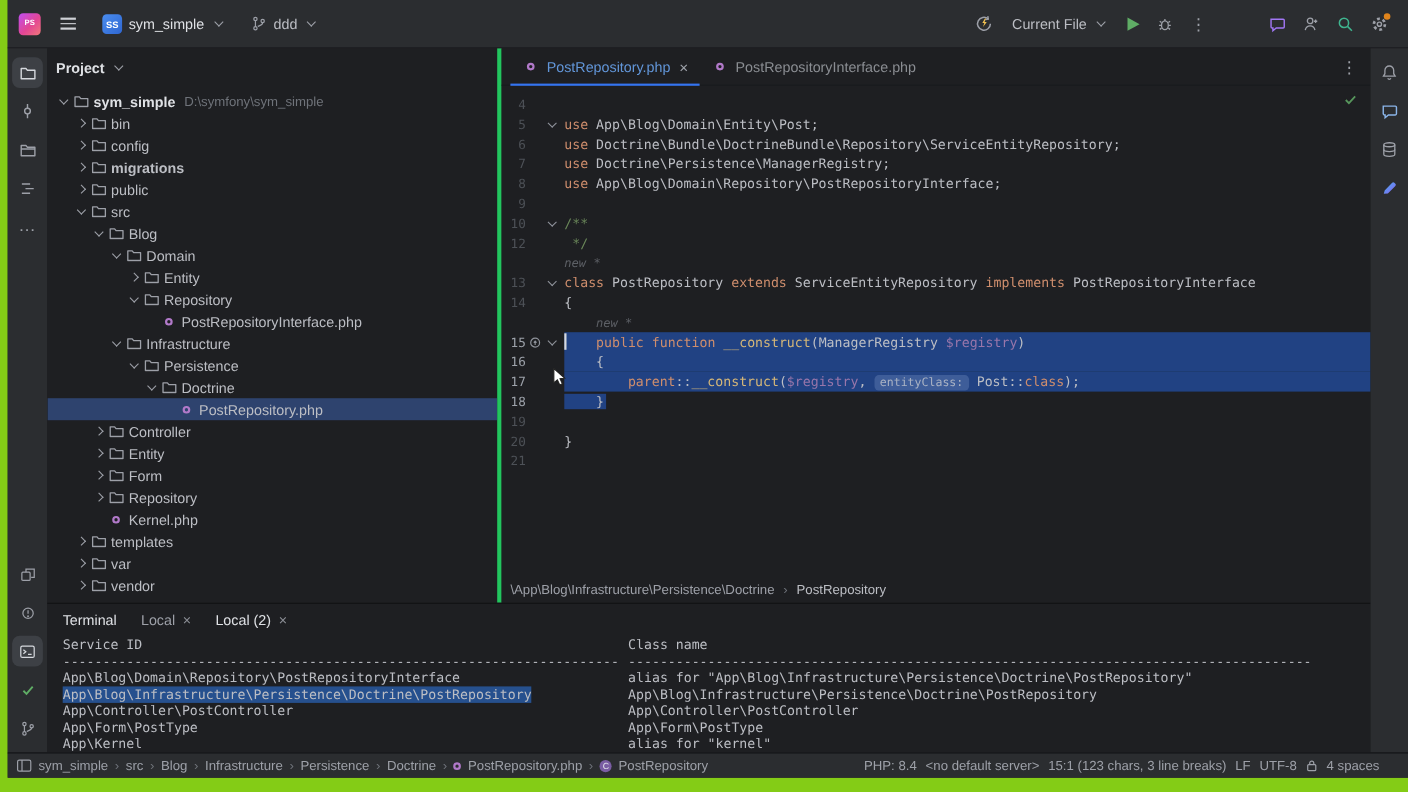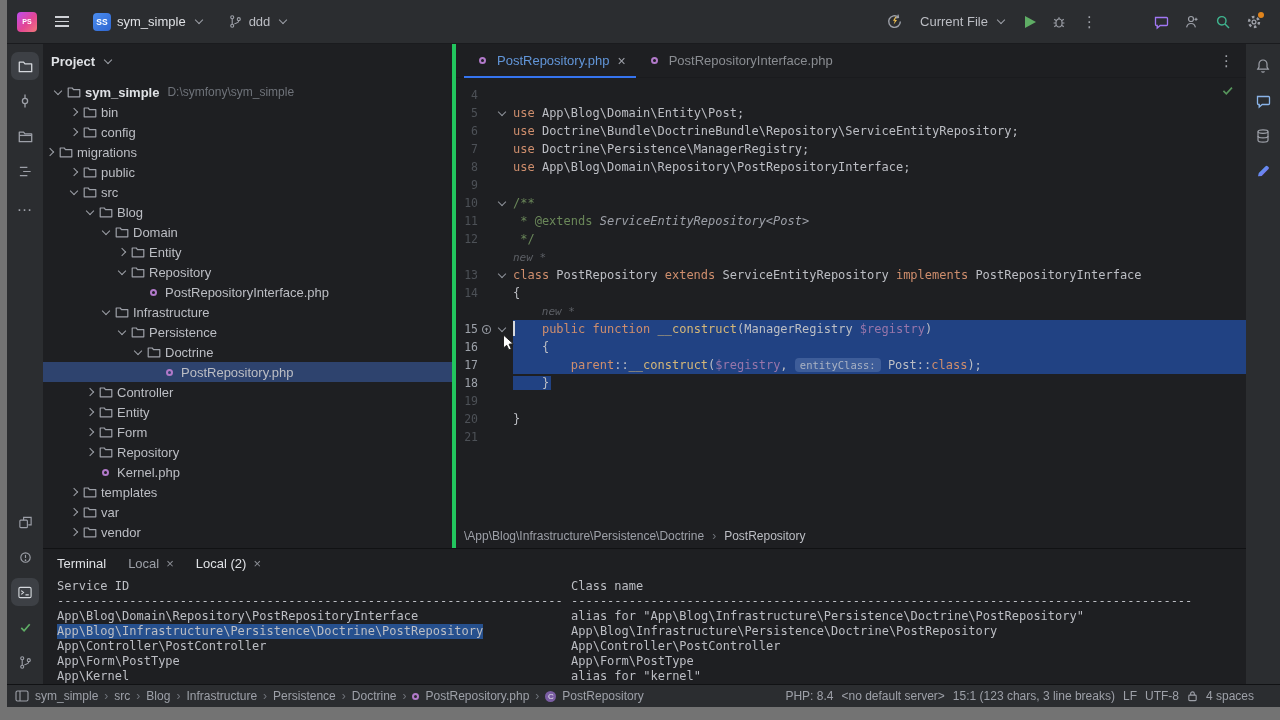--- a/index.html
+++ b/index.html
@@ -1,17 +1,17 @@
 <!DOCTYPE html>
 <html style="--accent: #3574f0; --sel: #214283; --treesel: #2e436e; --termsel: #26508e; --modblue: #6296d9; --php: #b179c9; --green: #5fad65; --checkgreen: #57965c; --teal: #3fb58f; --aipurple: #a177f4; --orange: #e0841c; --bolt: #f0c050;"><head>
 <meta charset="utf-8">
 <style>
   * { margin:0; padding:0; box-sizing:border-box; }
   html,body { background:#000; }
-  .screen { position:relative; width:1280px; height:720px; background:#737373; overflow:hidden;
+  .screen { position:relative; width:1280px; height:720px; background:#84cc16; overflow:hidden;
             font-family:"Liberation Sans","DejaVu Sans",sans-serif; -webkit-font-smoothing:antialiased; }
   .window { position:absolute; left:7px; top:0; width:1273px; height:707px; background:#1e1f22;
             display:flex; flex-direction:column; }
 
   
   .toolbar { flex:0 0 44px; background:#2b2d30; border-bottom:1px solid #1a1b1e;
              display:flex; align-items:center; padding:0 10px; gap:10px; }
   .appicon { width:20px; height:20px; border-radius:4px;
              background:linear-gradient(135deg,#bf4df0 0%,#e34694 55%,#f1787a 100%);
              display:flex; align-items:center; justify-content:center;
@@ -311,21 +311,21 @@
                   <span class="chev-box">
                     <span class="chev right"></span>
                   </span>
                   <span class="ticon">
                     <svg width="14" height="12" viewBox="0 0 14 12" fill="none" stroke="#9da0a8" stroke-width="1.2" stroke-linejoin="round">
                       <path d="M1.2 2h4l1.3 1.6h6.3v7.2H1.2z"></path>
                     </svg>
                   </span>
                   <span class="tlabel">config</span>
                 </div>
-                <div class="trow" style="">
+                <div class="trow" style="padding-left: 24px; font-weight: bold;">
                   <span class="chev-box">
                     <span class="chev right"></span>
                   </span>
                   <span class="ticon">
                     <svg width="14" height="12" viewBox="0 0 14 12" fill="none" stroke="#9da0a8" stroke-width="1.2" stroke-linejoin="round">
                       <path d="M1.2 2h4l1.3 1.6h6.3v7.2H1.2z"></path>
                     </svg>
                   </span>
                   <span class="tlabel">migrations</span>
                 </div>
@@ -602,28 +602,20 @@
                   </div>
                   <div class="cline">
                     <span class="gutter">
                       <span class="lnum">10</span>
                       <span class="gslot"></span>
                       <span class="gslot">
                         <span class="chev down"></span>
                       </span>
                     </span>
                     <span class="ccontent"><span class="tk-doc">/**</span></span>
-                  </div>
-                  <div class="cline">
-                    <span class="gutter">
-                      <span class="lnum">11</span>
-                      <span class="gslot"></span>
-                      <span class="gslot"></span>
-                    </span>
-                    <span class="ccontent"><span class="tk-doc"> * @extends </span><span class="tk-docref">ServiceEntityRepository&lt;Post&gt;</span></span>
                   </div>
                   <div class="cline">
                     <span class="gutter">
                       <span class="lnum">12</span>
                       <span class="gslot"></span>
                       <span class="gslot"></span>
                     </span>
                     <span class="ccontent"><span class="tk-doc"> */</span></span>
                   </div>
                   <div class="cline">

